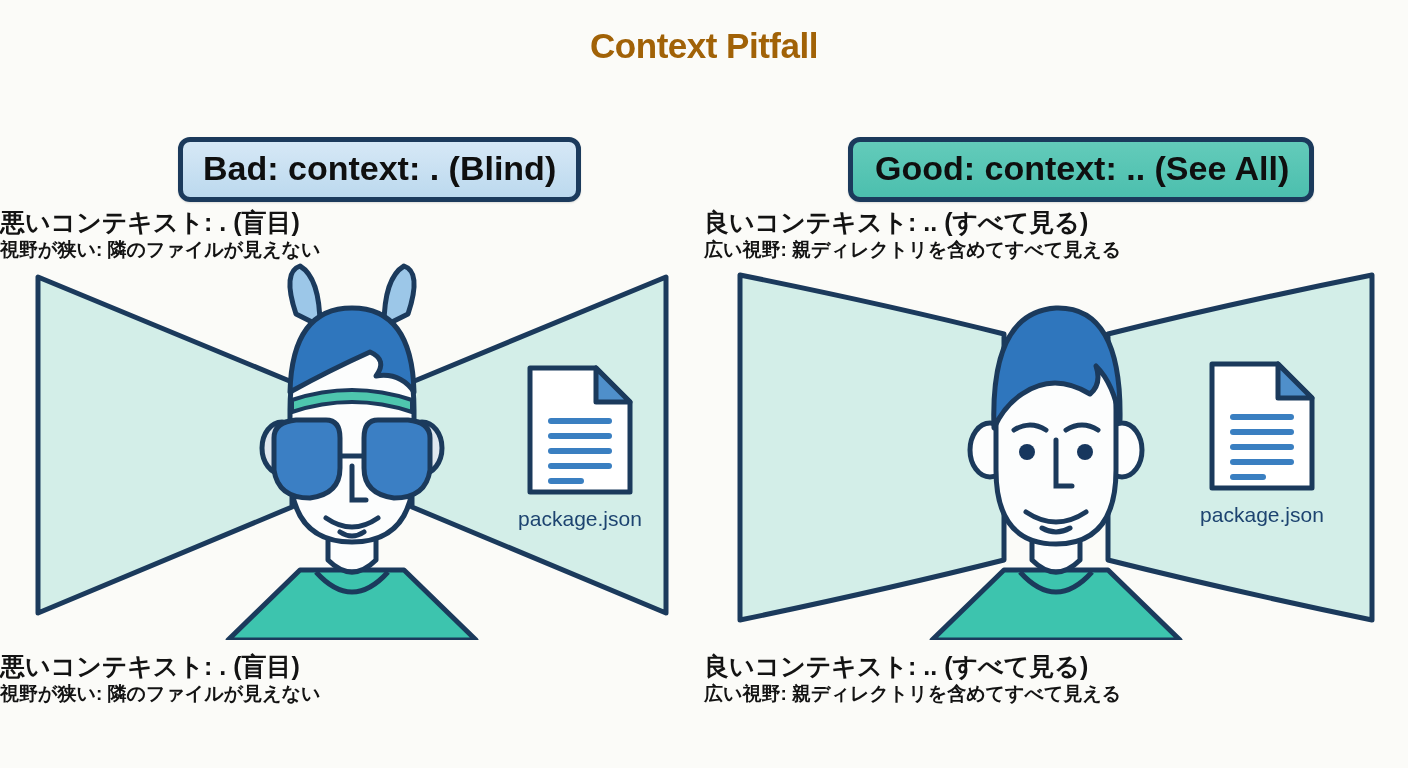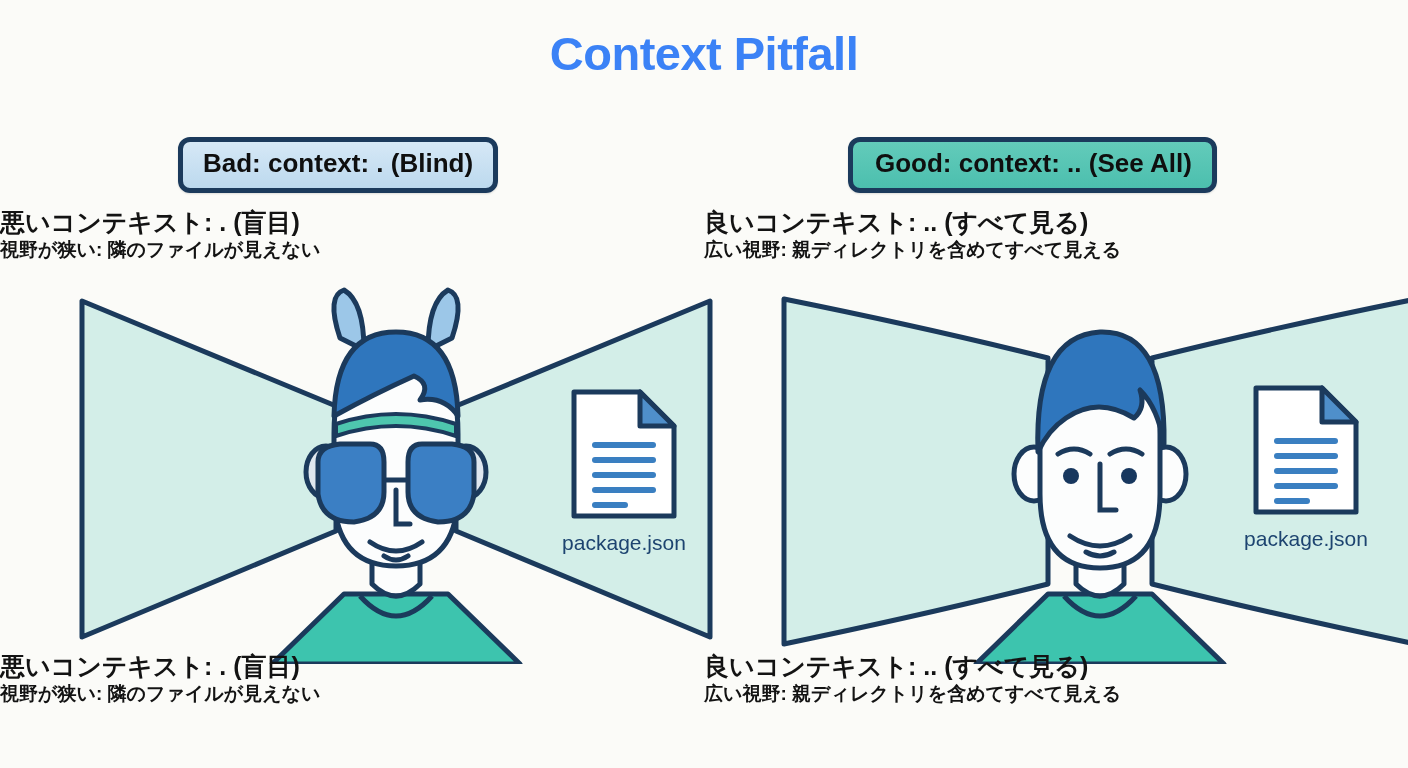--- a/index.html
+++ b/index.html
@@ -16,23 +16,23 @@
     font-family: "Liberation Sans", "DejaVu Sans", sans-serif;
   }
 
   
   #title {
     position: absolute;
     top: 26px;
     left: 0;
     width: 1408px;
     text-align: center;
-    font-size: 47px;
+    font-size: 35px;
     font-weight: bold;
-    color: #3b82f6;
+    color: #a16207;
     letter-spacing: -0.5px;
   }
 
   
   .panel {
     position: absolute;
     top: 0;
     width: 704px;
     height: 768px;
   }
@@ -40,21 +40,21 @@
   #panel-right { left: 704px; }
 
   
   .badge {
     position: absolute;
     top: 137px;
     display: inline-block;
     border: 5px solid #1b3a5c;
     border-radius: 12px;
     padding: 7px 20px 9px 20px;
-    font-size: 26px;
+    font-size: 34px;
     font-weight: bold;
     color: #0f0f0f;
     white-space: nowrap;
     line-height: 1.15;
     box-shadow: 0 1px 2px rgba(0,0,0,0.12);
   }
   #badge-bad {
     left: 178px;
     background: linear-gradient(#d6e8f6, #bcd9ee);
   }
@@ -77,25 +77,24 @@
   .caption .line1 { font-size: 25px; display: block; }
   .caption .line2 { font-size: 19px; display: block; }
   #caption-top-left   { top: 206px; }
   #caption-top-right  { top: 206px; }
   #caption-bot-left   { top: 650px; }
   #caption-bot-right  { top: 650px; }
 
   
   .stage {
     position: absolute;
-    top: 284px;
+    top: 260px;
     left: 0;
     width: 704px;
     height: 380px;
-    margin-left: 44px;
   }
   .stage svg { display: block; }
 
   .file-label {
     font-family: "Liberation Sans", "DejaVu Sans", sans-serif;
     font-size: 21px;
     fill: #1d4470;
   }
 </style>
 </head>

